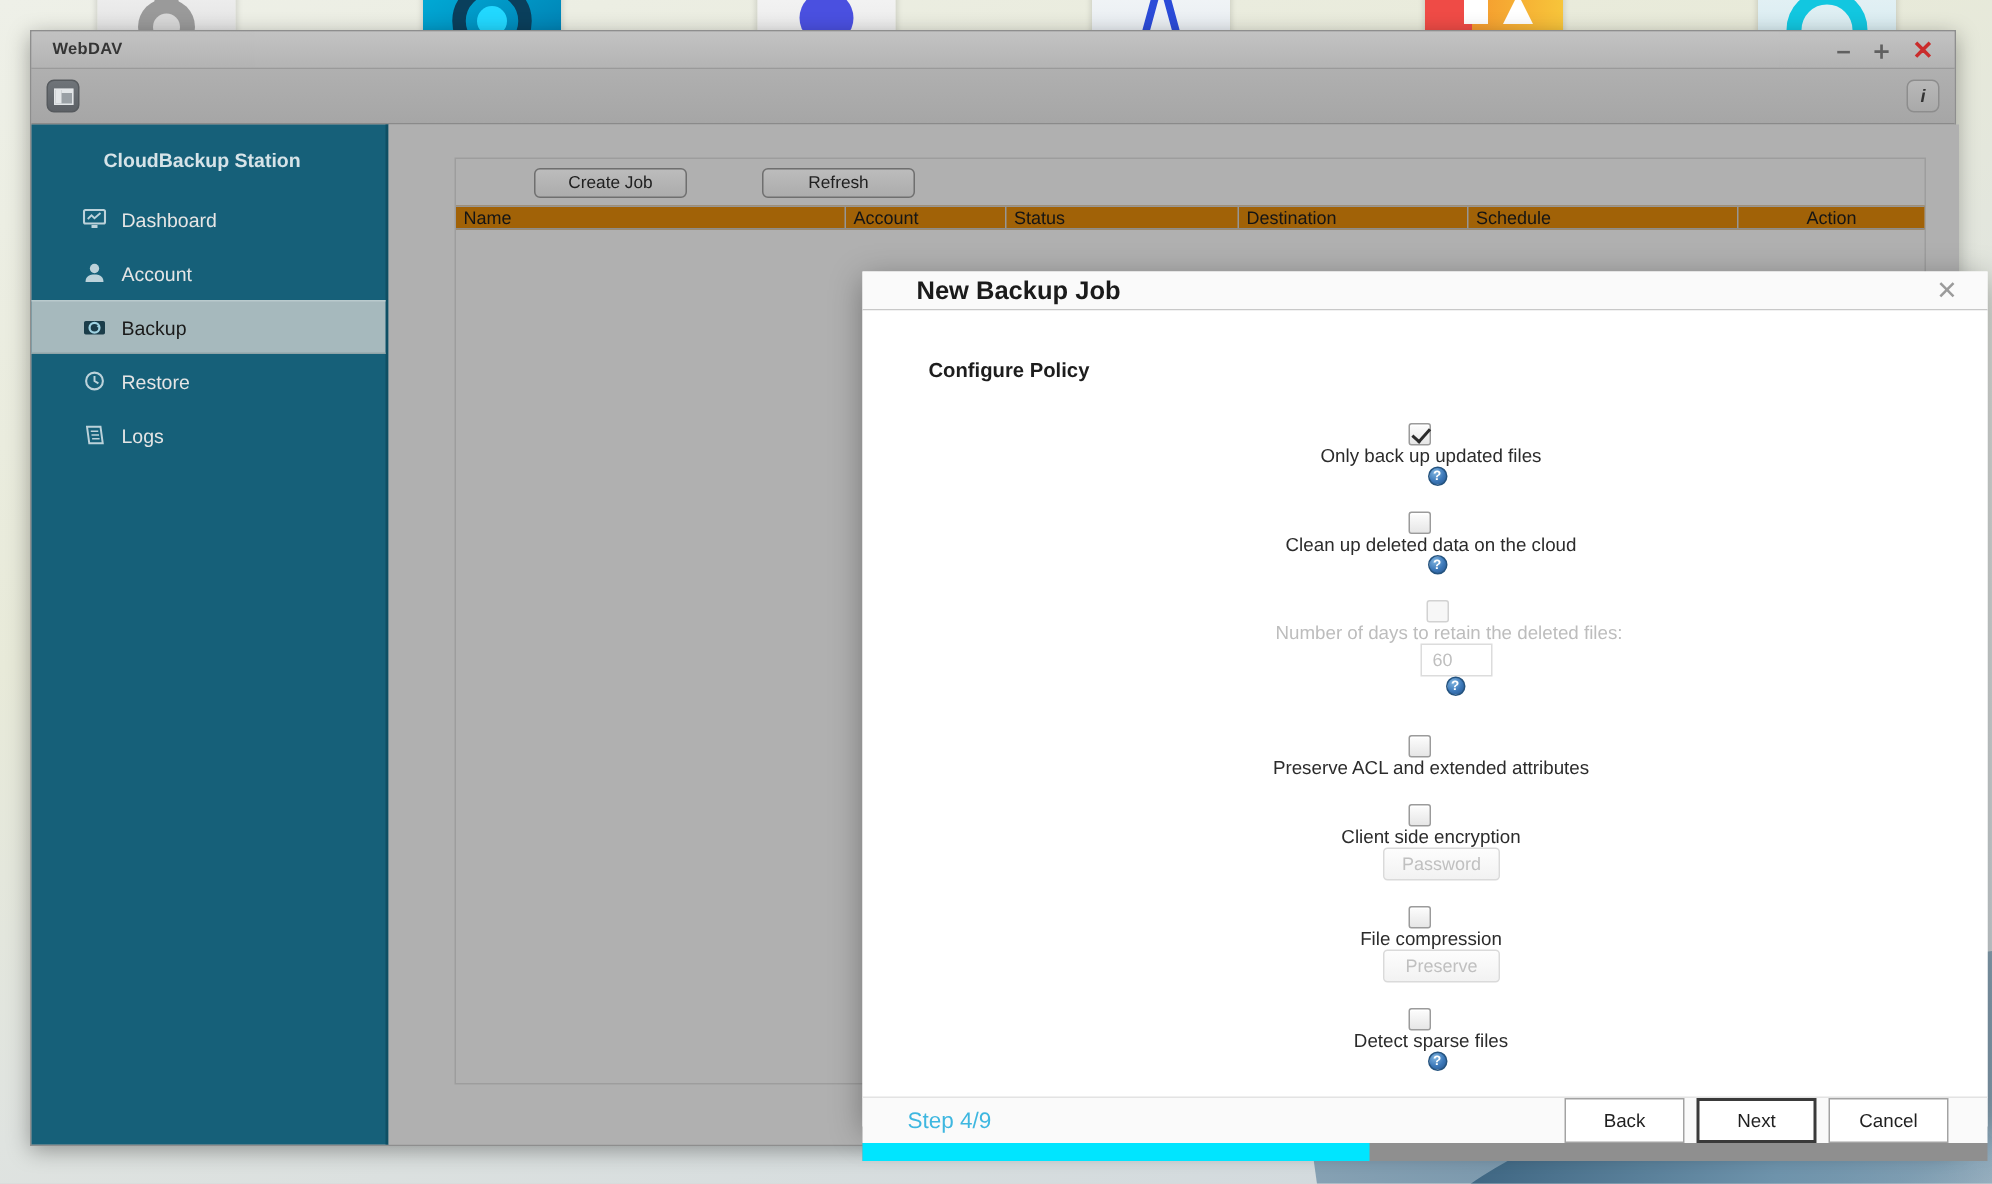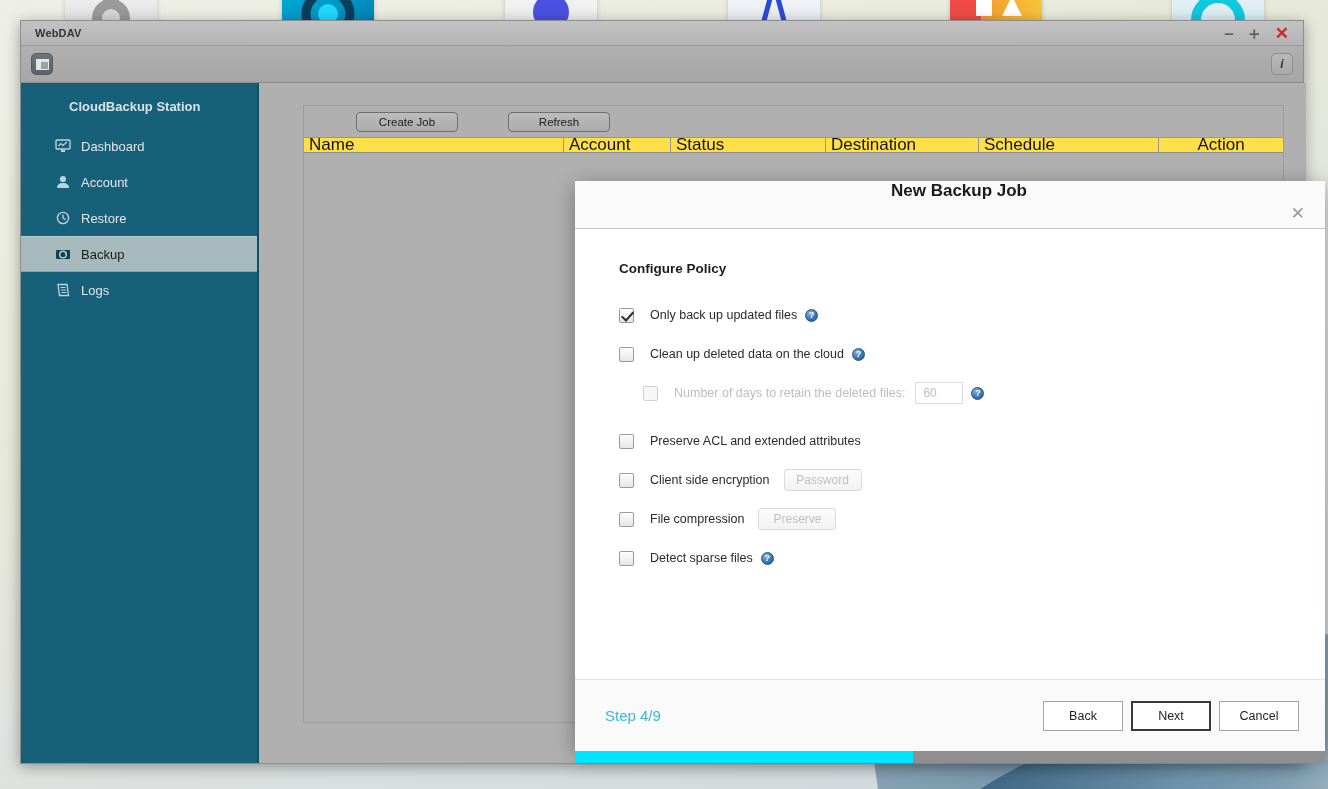--- a/index.html
+++ b/index.html
@@ -149,67 +149,66 @@
     border: 1px solid #6f6f6f;
     border-radius: 4px;
     font-size: 11.5px; color: #202020;
     display: flex; align-items: center; justify-content: center;
     cursor: pointer;
     margin-left: 44px;
   }
   #table-head {
     display: flex;
     height: 16px;
-    background: #fde047;
+    background: #a16207;
     border-top: 1px solid #969696;
     border-bottom: 1px solid #8d8d8d;
-    font-size: 17px; color: #151515;
+    font-size: 12px; color: #151515;
   }
   #table-head .th {
     border-right: 1px solid #969696;
     padding-left: 5px;
     display: flex; align-items: center;
     overflow: hidden; white-space: nowrap;
   }
   #table-head .th.center { justify-content: center; padding-left: 0; }
   #table-head .th:last-child { border-right: none; }
 
   
   #modal {
     position: absolute;
     left: 316px; top: 98px;
     width: 750px; height: 570px;
     background: #ffffff;
     box-shadow: 0 5px 20px rgba(0,0,0,.35);
     display: flex; flex-direction: column;
   }
   #modal-header {
-    height: 48px;
+    height: 60px;
     background: #fafafa;
     border-bottom: 1px solid #c8c8c8;
     display: flex; align-items: center;
     padding: 0 18px 0 36px;
     position: relative;
-    flex-direction: column;
   }
   #modal-title { font-size: 17px; font-weight: bold; color: #1b1b1b; }
   #modal-close {
     margin-left: auto;
     font-size: 17px; color: #9b9b9b; cursor: pointer;
     line-height: 1; padding: 4px 2px;
   }
   #modal-body {
     flex: 1;
     padding: 32px 36px 0 44px;
     background: #fff;
     position: relative;
   }
   #section-title { font-size: 13.5px; font-weight: bold; color: #1d1d1d; margin-bottom: 28px; }
 
-  .policy-row { display: flex; align-items: center; margin-bottom: 17px; min-height: 22px; }
+  .policy-row { display: flex; align-items: center; margin-bottom: 17px; min-height: 22px; flex-direction: column; }
   .policy-row.sub { padding-left: 24px; margin-top: 6px; margin-bottom: 26px; }
 
   .cb {
     width: 15px; height: 15px;
     border: 1px solid #9b9b9b;
     background: linear-gradient(#fdfdfd, #e6e6e6);
     border-radius: 2px;
     flex: 0 0 15px;
     margin-right: 16px;
     position: relative;
@@ -375,44 +374,44 @@
       <div class="side-item">
         <span class="side-ico">
           <svg width="16" height="14" viewBox="0 0 16 14">
               <circle cx="8" cy="4" r="3.1" fill="#bcd2da"></circle>
               <path d="M2 13 C2 9 5 8 8 8 C11 8 14 9 14 13 Z" fill="#bcd2da"></path>
             </svg>
         </span>
         <span>Account</span>
       </div>
 
-      <div class="side-item">
-        <span class="side-ico">
-          <svg width="16" height="14" viewBox="0 0 16 14">
-              <circle cx="8" cy="7" r="5.6" fill="none" stroke="#bcd2da" stroke-width="1.4"></circle>
-              <path d="M8 3.6 L8 7 L10.6 8.6" fill="none" stroke="#bcd2da" stroke-width="1.3"></path>
-            </svg>
-        </span>
-        <span>Restore</span>
-      </div>
-
       <div class="side-item active">
         <span class="side-ico">
           <svg width="16" height="14" viewBox="0 0 16 14">
               <rect x="1" y="3" width="14" height="9" rx="1.2" fill="#1b3d4a"></rect>
               <circle cx="8" cy="7.5" r="3.3" fill="none" stroke="#9fd2e2" stroke-width="1.5"></circle>
               <path d="M11 5.2 L11.6 7.4 L9.4 7" fill="#9fd2e2"></path>
             </svg>
         </span>
         <span>Backup</span>
       </div>
 
       <div class="side-item">
         <span class="side-ico">
           <svg width="16" height="14" viewBox="0 0 16 14">
+              <circle cx="8" cy="7" r="5.6" fill="none" stroke="#bcd2da" stroke-width="1.4"></circle>
+              <path d="M8 3.6 L8 7 L10.6 8.6" fill="none" stroke="#bcd2da" stroke-width="1.3"></path>
+            </svg>
+        </span>
+        <span>Restore</span>
+      </div>
+
+      <div class="side-item">
+        <span class="side-ico">
+          <svg width="16" height="14" viewBox="0 0 16 14">
               <path d="M3 1.5 L12 1.5 L13.5 12.5 L4.5 12.5 Z" fill="none" stroke="#bcd2da" stroke-width="1.3"></path>
               <path d="M5.5 4.5 L10.5 4.5 M6 7 L11 7 M6.4 9.5 L11.4 9.5" stroke="#bcd2da" stroke-width="1.1"></path>
             </svg>
         </span>
         <span>Logs</span>
       </div>
     </div>
 
     <div id="content">
       <div id="job-panel">

